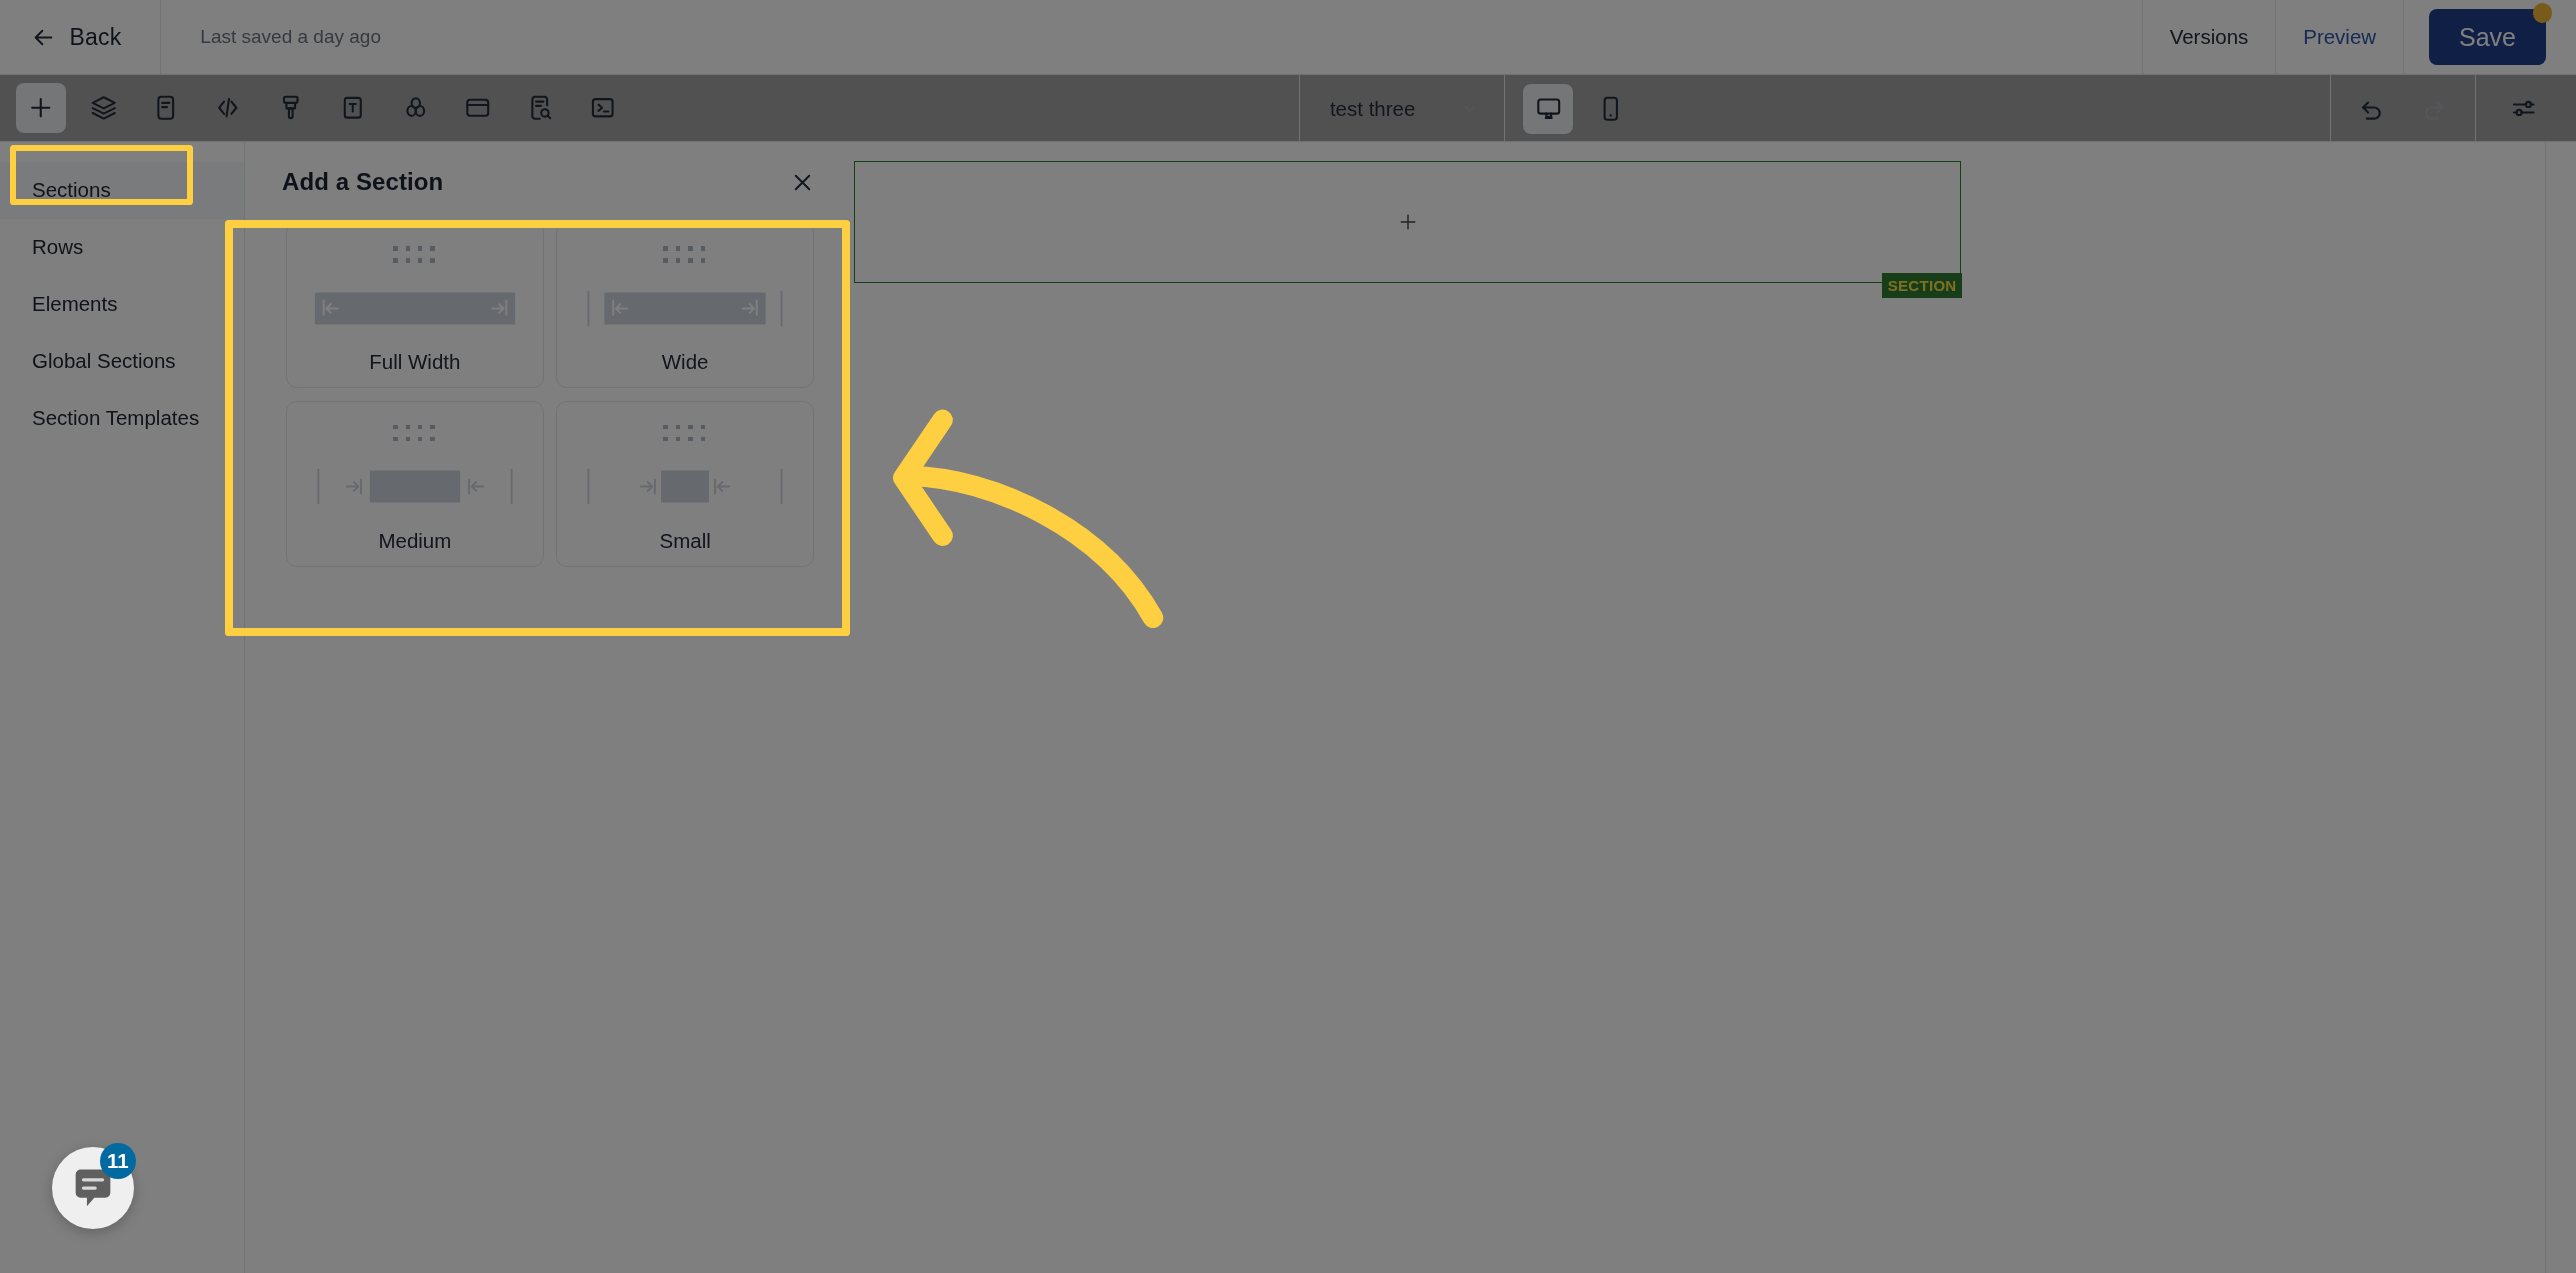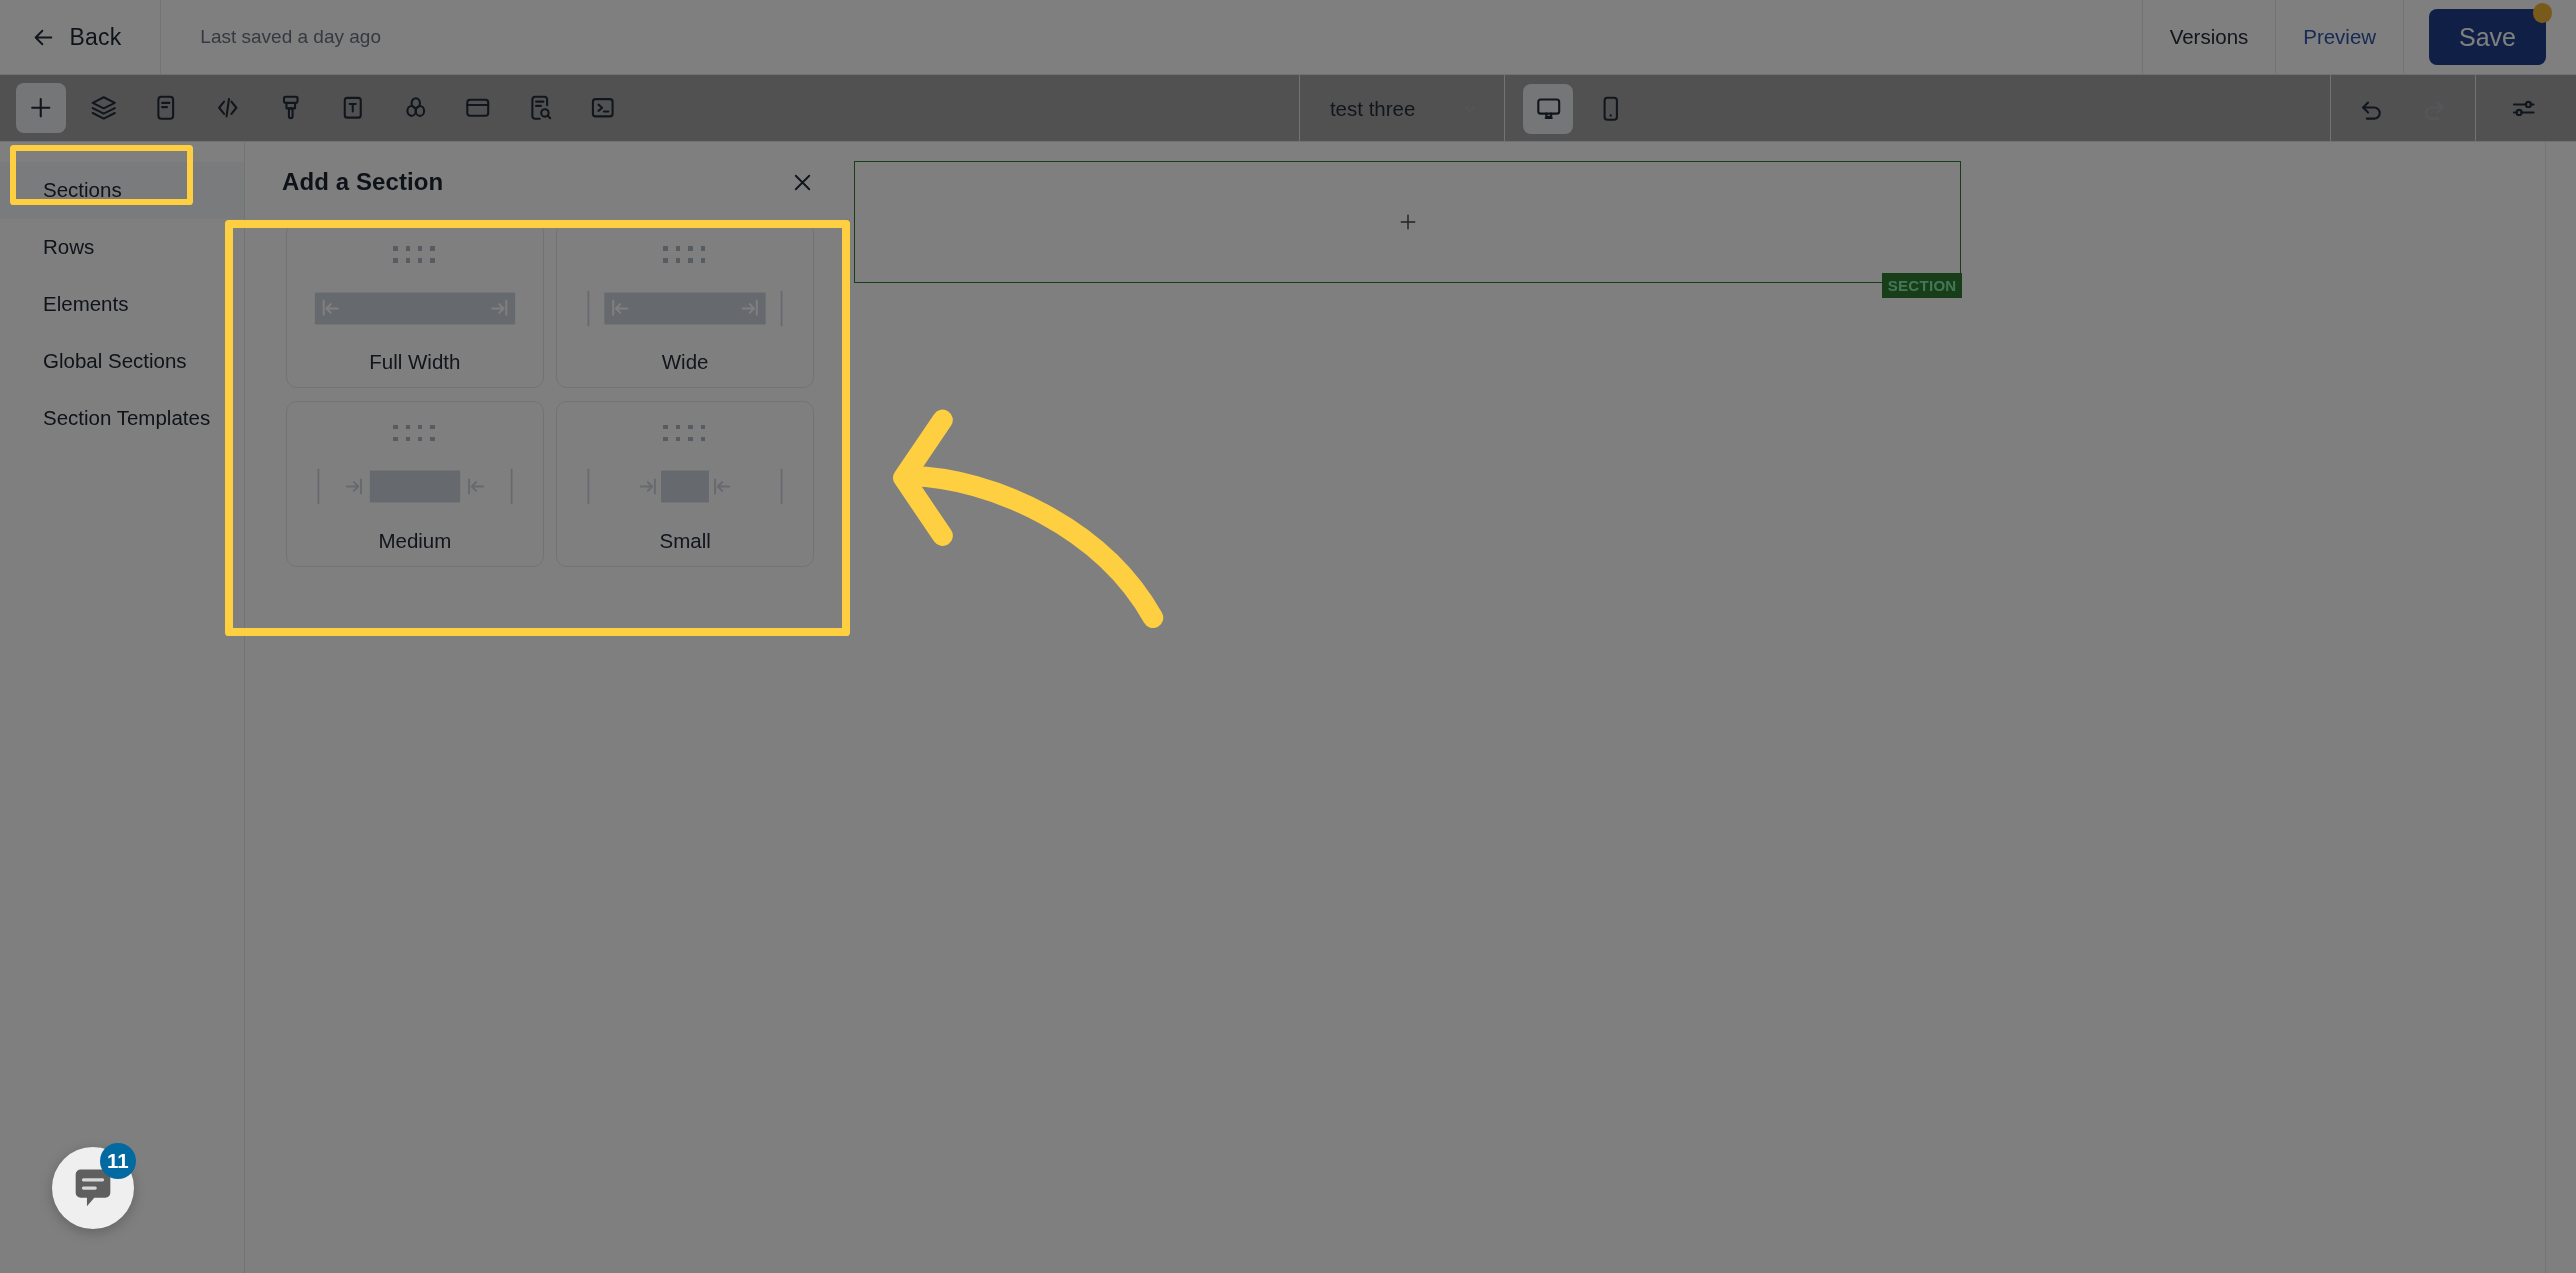--- a/index.html
+++ b/index.html
@@ -86,21 +86,21 @@
   }
 
   
   #sidebar {
     position: absolute; left: 0; top: 142px; width: 245px; bottom: 0;
     background: #ffffff; border-right: 0.9px solid #e4e7eb;
     padding-top: 19.6px;
   }
   .side-item {
     height: 57px; display: flex; align-items: center;
-    padding-left: 43px; font-size: 20.5px; color: #202833; cursor: pointer;
+    padding-left: 32px; font-size: 20.5px; color: #202833; cursor: pointer;
   }
   .side-item.selected { background: #f4f6f9; }
 
   
   #panel {
     position: absolute; left: 245px; top: 142px; width: 611px; bottom: 30px;
     background: #ffffff; border-right: 0.9px solid #e4e7eb;
   }
   #panel-head {
     height: 80px; display: flex; align-items: center;
@@ -136,21 +136,21 @@
   #section-box {
     position: absolute; left: -0.9px; top: 19px; width: 1107px; height: 122px;
     border: 1.8px solid #2f7d32;
   }
   #section-plus {
     position: absolute; left: 50%; top: 50%; transform: translate(-50%,-50%);
     width: 25px; height: 25px;
   }
   #section-tag {
     position: absolute; right: -1.8px; bottom: -16px;
-    background: #2f7d32; color: #86efac;
+    background: #2f7d32; color: #fde047;
     font-size: 15px; line-height: 1; padding: 4.5px 5.4px 5.4px 5.4px;
     letter-spacing: 0.3px; font-weight: 600;
   }
 
   
   #chat-widget {
     position: absolute; left: 52px; bottom: 45px; width: 82px; height: 82px;
     border-radius: 50%; background: #efefef;
     box-shadow: 0 3.6px 12.5px rgba(0,0,0,.22);
     display: flex; align-items: center; justify-content: center;

